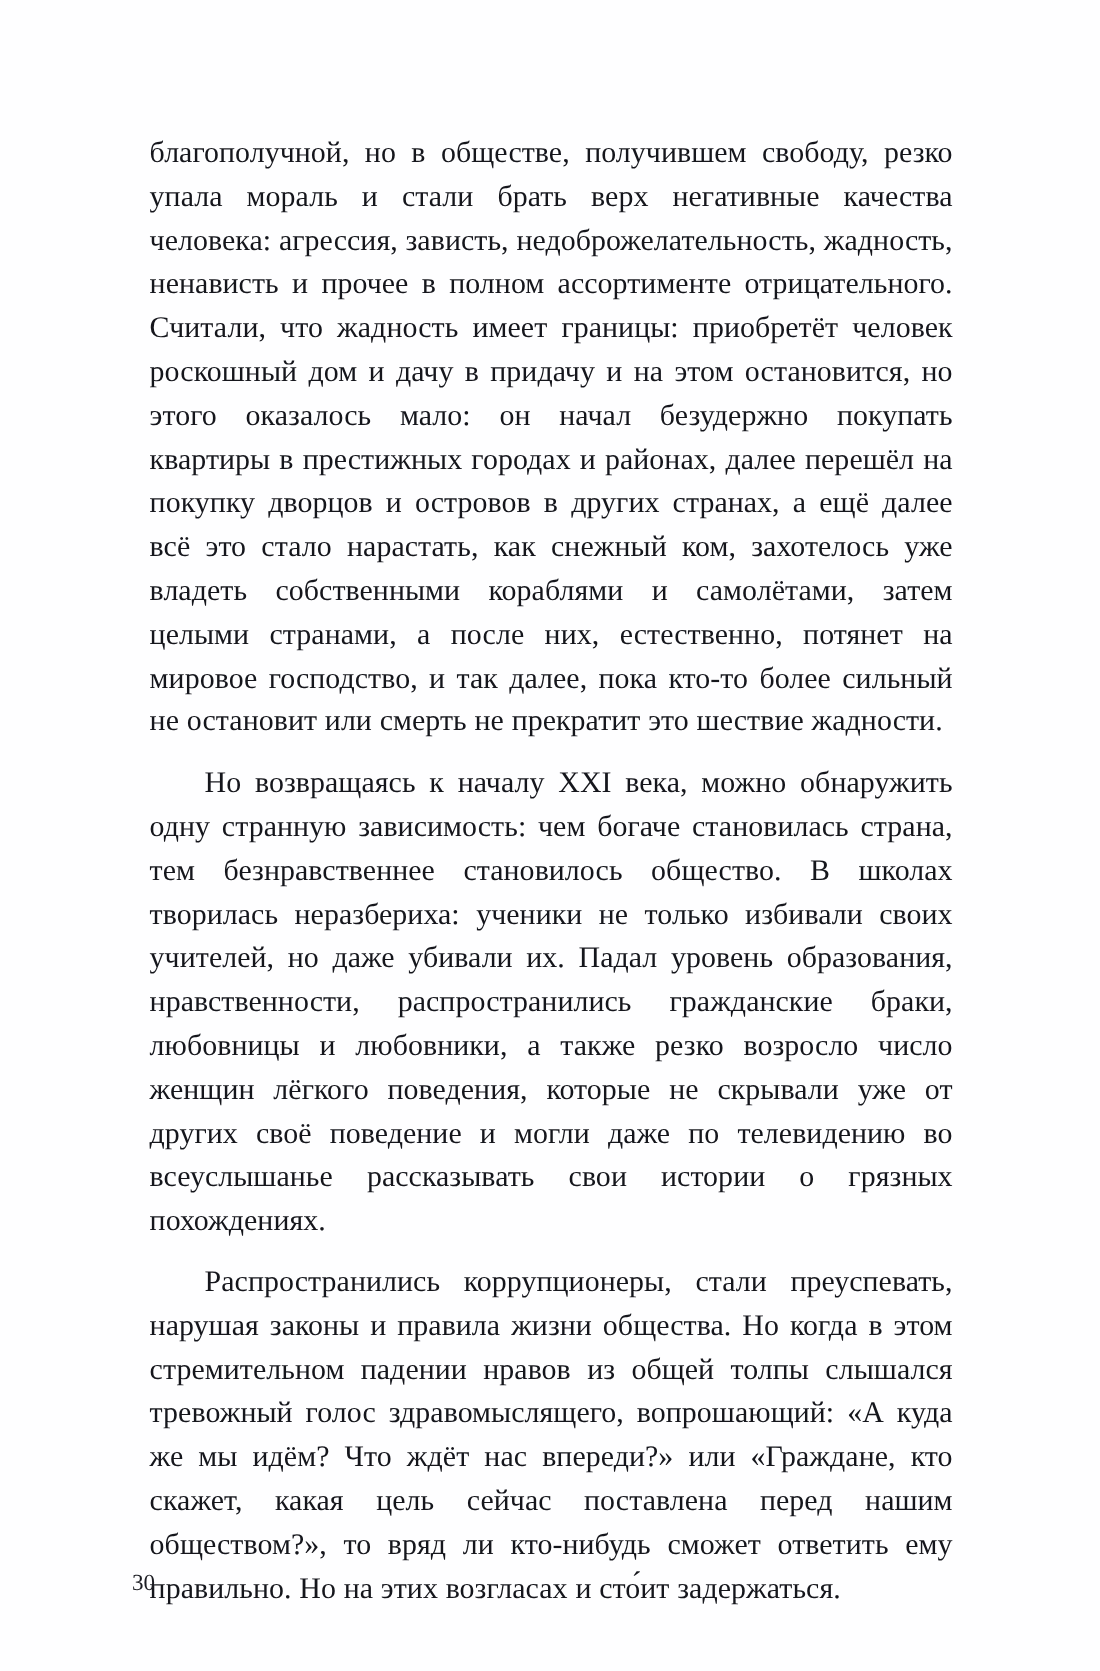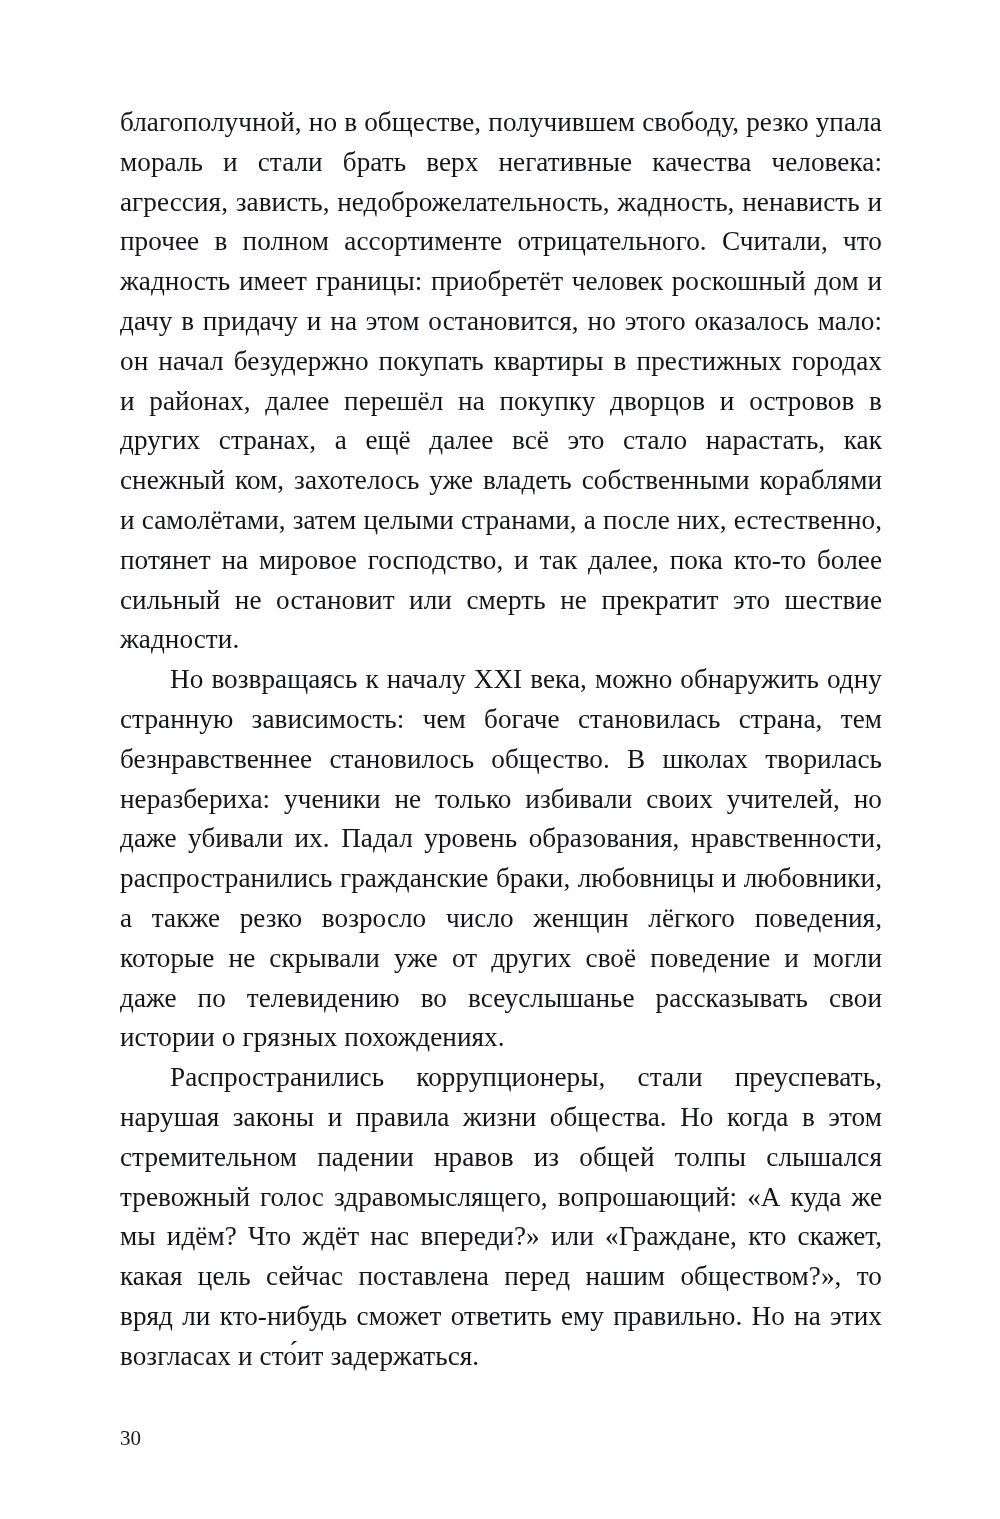--- a/index.html
+++ b/index.html
@@ -19,21 +19,21 @@
     overflow: hidden;
     box-sizing: border-box;
   }
   .text-block {
     position: absolute;
     left: 120px;
     top: 103px;
     width: 762px;
   }
   .para {
-    margin: 0;
+    margin: 16px;
     font-size: 27.2px;
     line-height: 39.8px;
     text-align: justify;
     text-justify: inter-word;
     color: #15161c;
     letter-spacing: 0.05px;
     word-spacing: 0.2px;
     -webkit-font-smoothing: antialiased;
   }
   .para.indent {

